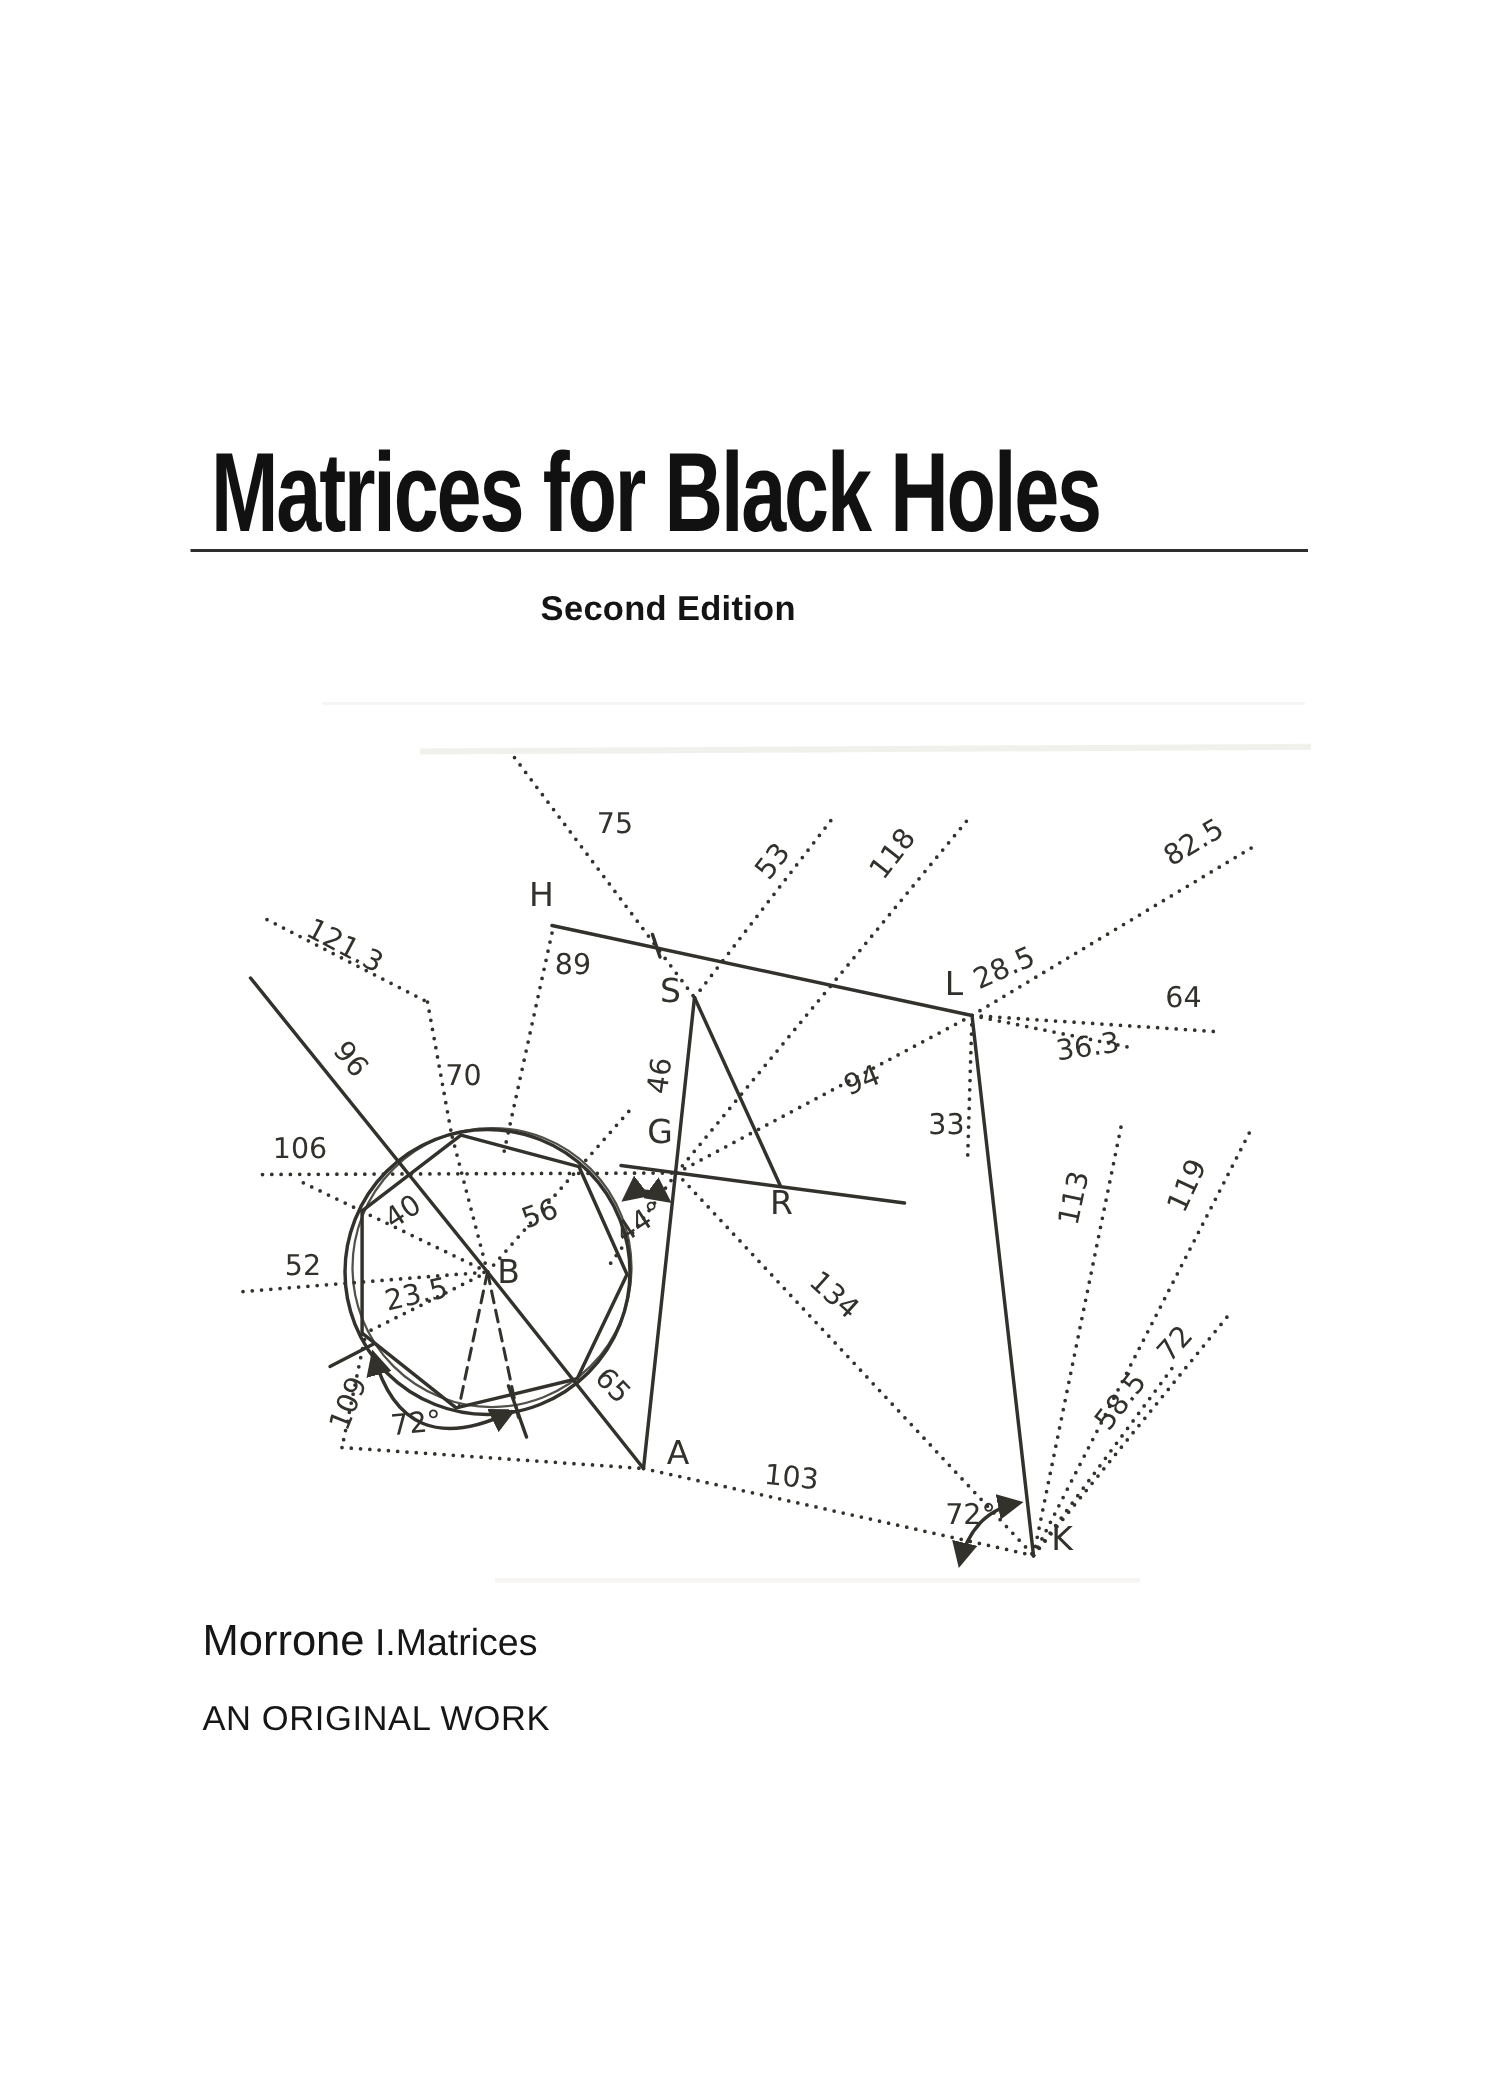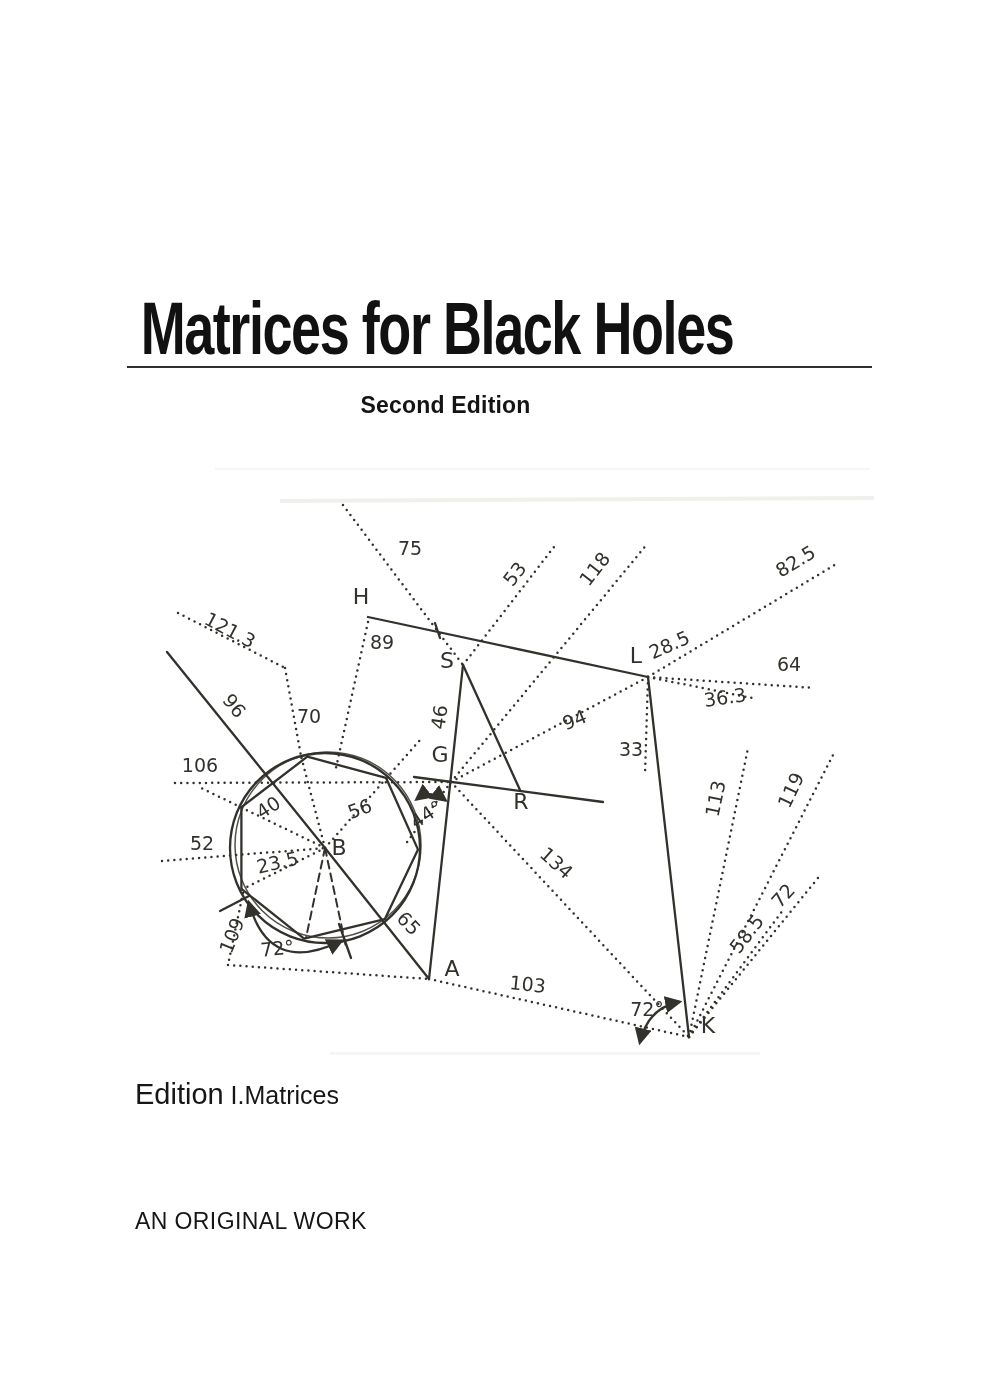--- a/index.html
+++ b/index.html
@@ -6,21 +6,21 @@
   #page{position:relative;width:874px;height:1400px;background:#ffffff;overflow:hidden;
         font-family:"Liberation Sans",sans-serif;color:#1a1a1a;}
   #title{position:absolute;left:0;right:0;top:291px;text-align:center;
          font-size:75px;font-weight:bold;line-height:1;letter-spacing:-2px;
          transform:scaleX(0.72);transform-origin:50% 50%;white-space:nowrap;color:#111;}
   #rule{position:absolute;left:127px;top:366px;width:745px;height:0;border-top:2px solid #2e2e2e;}
   #subtitle{position:absolute;left:17px;right:0;top:392px;text-align:center;
             font-size:23px;font-weight:bold;letter-spacing:0.2px;color:#141414;}
   #authorline{position:absolute;left:135px;top:1078px;font-size:29px;color:#161616;}
   #authorline .rest{font-size:25px;}
-  #tagline{position:absolute;left:135px;top:1208px;font-size:23px;letter-spacing:0.4px;color:#161616;}
+  #tagline{position:absolute;left:135px;top:1132px;font-size:23px;letter-spacing:0.4px;color:#161616;}
   #geo{position:absolute;left:0;top:0;width:1000px;height:1400px;}
   #geo .solid{stroke:currentColor;stroke-width:2.3;fill:none;stroke-linecap:round;stroke-linejoin:round;}
   #geo .thin{stroke:currentColor;stroke-width:1.5;fill:none;opacity:.85;}
   #geo .dot{stroke:currentColor;stroke-width:2.5;fill:none;stroke-linecap:round;stroke-dasharray:0 6.2;}
   #geo .dash{stroke:currentColor;stroke-width:2;fill:none;stroke-linecap:round;stroke-dasharray:8 5;}
   #geo .poly{stroke:currentColor;stroke-width:2.3;fill:none;stroke-linejoin:round;}
   #geo text{font-family:"DejaVu Sans",sans-serif;fill:currentColor;}
   #geo .meas{font-size:19px;}
   #geo .vert{font-size:22px;}
 </style>
@@ -118,15 +118,15 @@
       <text x="361" y="604" class="vert" text-anchor="middle">H</text>
       <text x="636" y="663" class="vert" text-anchor="middle">L</text>
       <text x="708" y="1033" class="vert" text-anchor="middle">K</text>
       <text x="452" y="976" class="vert" text-anchor="middle">A</text>
       <text x="447" y="668" class="vert" text-anchor="middle">S</text>
       <text x="440" y="762" class="vert" text-anchor="middle">G</text>
       <text x="521" y="809" class="vert" text-anchor="middle">R</text>
       <text x="339" y="855" class="vert" text-anchor="middle">B</text>
     </svg>
 
-  <div id="authorline"><span>Edition</span><span class="rest"> I.Matrices</span></div>
+  <div id="authorline"><span>Morrone</span><span class="rest"> I.Matrices</span></div>
   <div id="tagline">AN ORIGINAL WORK</div>
 </div>
 
 </body></html>

